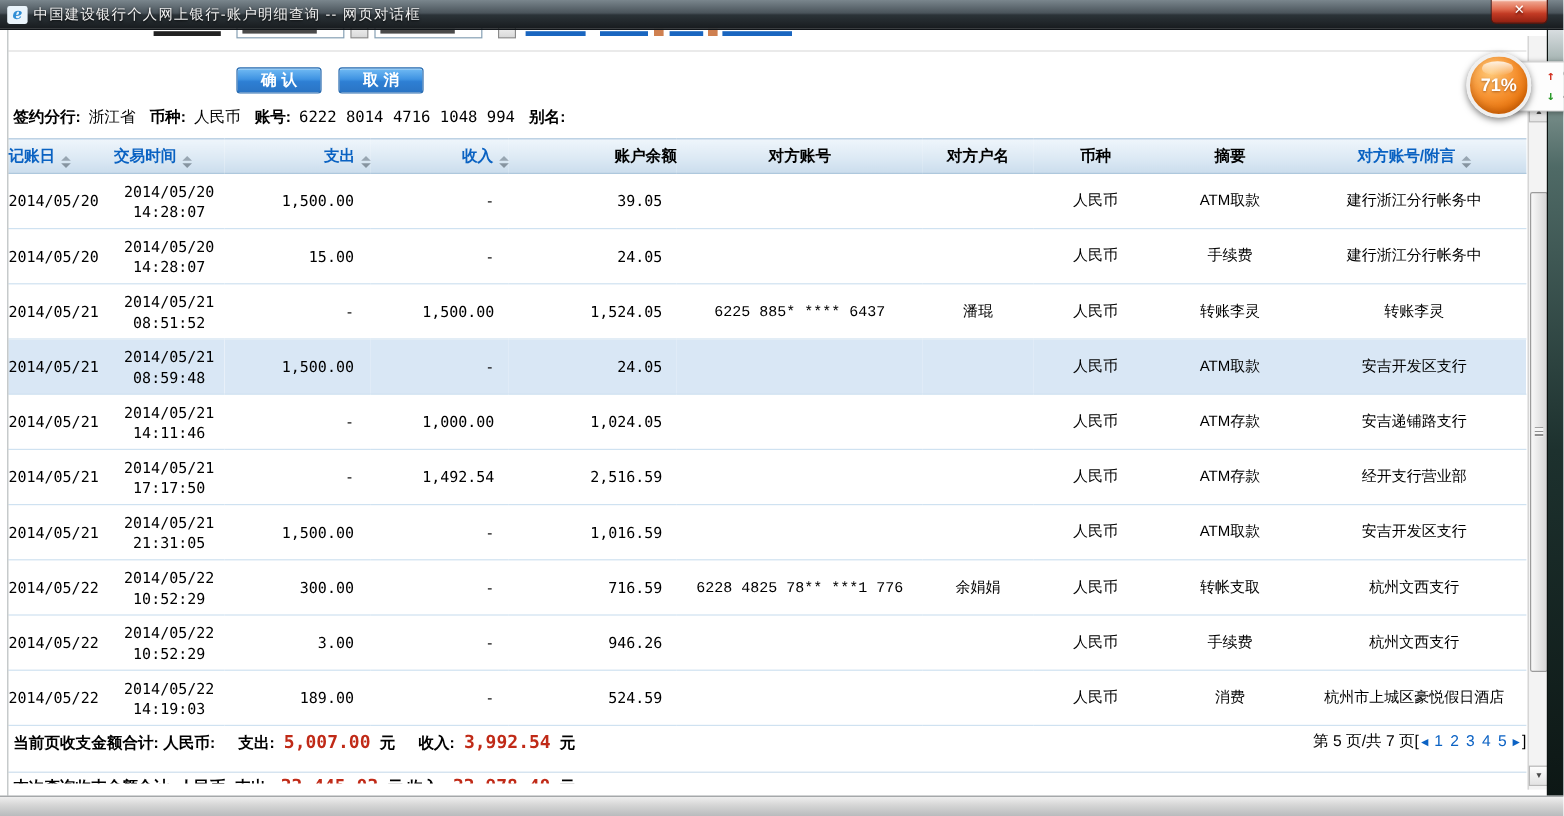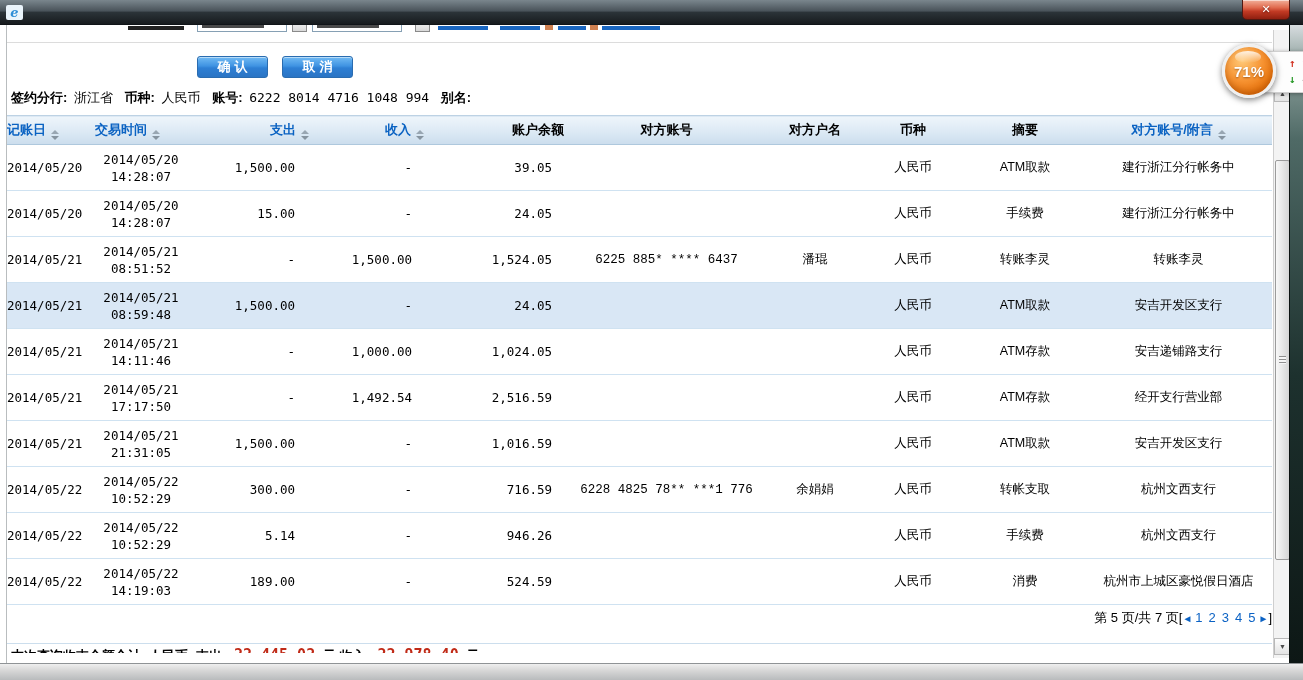--- a/index.html
+++ b/index.html
@@ -131,20 +131,21 @@
     <span class="frag warm" style="left:545px;width:8px;"></span>
     <span class="frag" style="left:558px;width:28px;"></span>
     <span class="frag warm" style="left:590px;width:8px;"></span>
     <span class="frag" style="left:602px;width:58px;"></span>
   </div>
   <div class="divider"></div>
   <div class="content-left-edge"></div>
 
   <div class="titlebar">
     <span class="fav">e</span>
+    <span class="title-text">中国建设银行个人网上银行-账户明细查询 -- 网页对话框</span>
     <div class="close-btn">
       <span>✕</span>
     </div>
   </div>
 
   <div class="btn-row">
     <div class="btn">确认</div>
     <div class="btn">取消</div>
   </div>
 
@@ -320,21 +321,21 @@
           <td class="c7">人民币</td>
           <td class="c8">转帐支取</td>
           <td class="c9">杭州文西支行</td>
         </tr>
         <tr>
           <td class="c0">2014/05/22</td>
           <td class="c1">
             <div>2014/05/22</div>
             <div>10:52:29</div>
           </td>
-          <td class="c2">5.14</td>
+          <td class="c2">3.00</td>
           <td class="c3">-</td>
           <td class="c4">946.26</td>
           <td class="c5"></td>
           <td class="c6"></td>
           <td class="c7">人民币</td>
           <td class="c8">手续费</td>
           <td class="c9">杭州文西支行</td>
         </tr>
         <tr>
           <td class="c0">2014/05/22</td>
@@ -348,20 +349,32 @@
           <td class="c5"></td>
           <td class="c6"></td>
           <td class="c7">人民币</td>
           <td class="c8">消费</td>
           <td class="c9">杭州市上城区豪悦假日酒店</td>
         </tr>
       </tbody>
   </table>
 
   <div class="footer-row">
+    <div class="page-summary">
+      <span>当前页收支金额合计:</span>
+      <span>人民币:</span>
+      <span class="gap"></span>
+      <span>支出:</span>
+      <span class="red">5,007.00</span>
+      <span>元</span>
+      <span class="gap"></span>
+      <span>收入:</span>
+      <span class="red">3,992.54</span>
+      <span>元</span>
+    </div>
     <div class="pagination">
       <span>第 5 页/共 7 页[</span><span class="arrow">◄</span><span id="page-links"><span class="pg">1</span><span class="pg">2</span><span class="pg">3</span><span class="pg">4</span><span class="pg">5</span></span><span class="arrow">►</span><span>]</span>
     </div>
   </div>
   <div class="divider2"></div>
 
   <div class="clipped-line">
     <div class="inner">
       <span>本次查询收支金额合计:</span>
       <span>人民币:</span>

